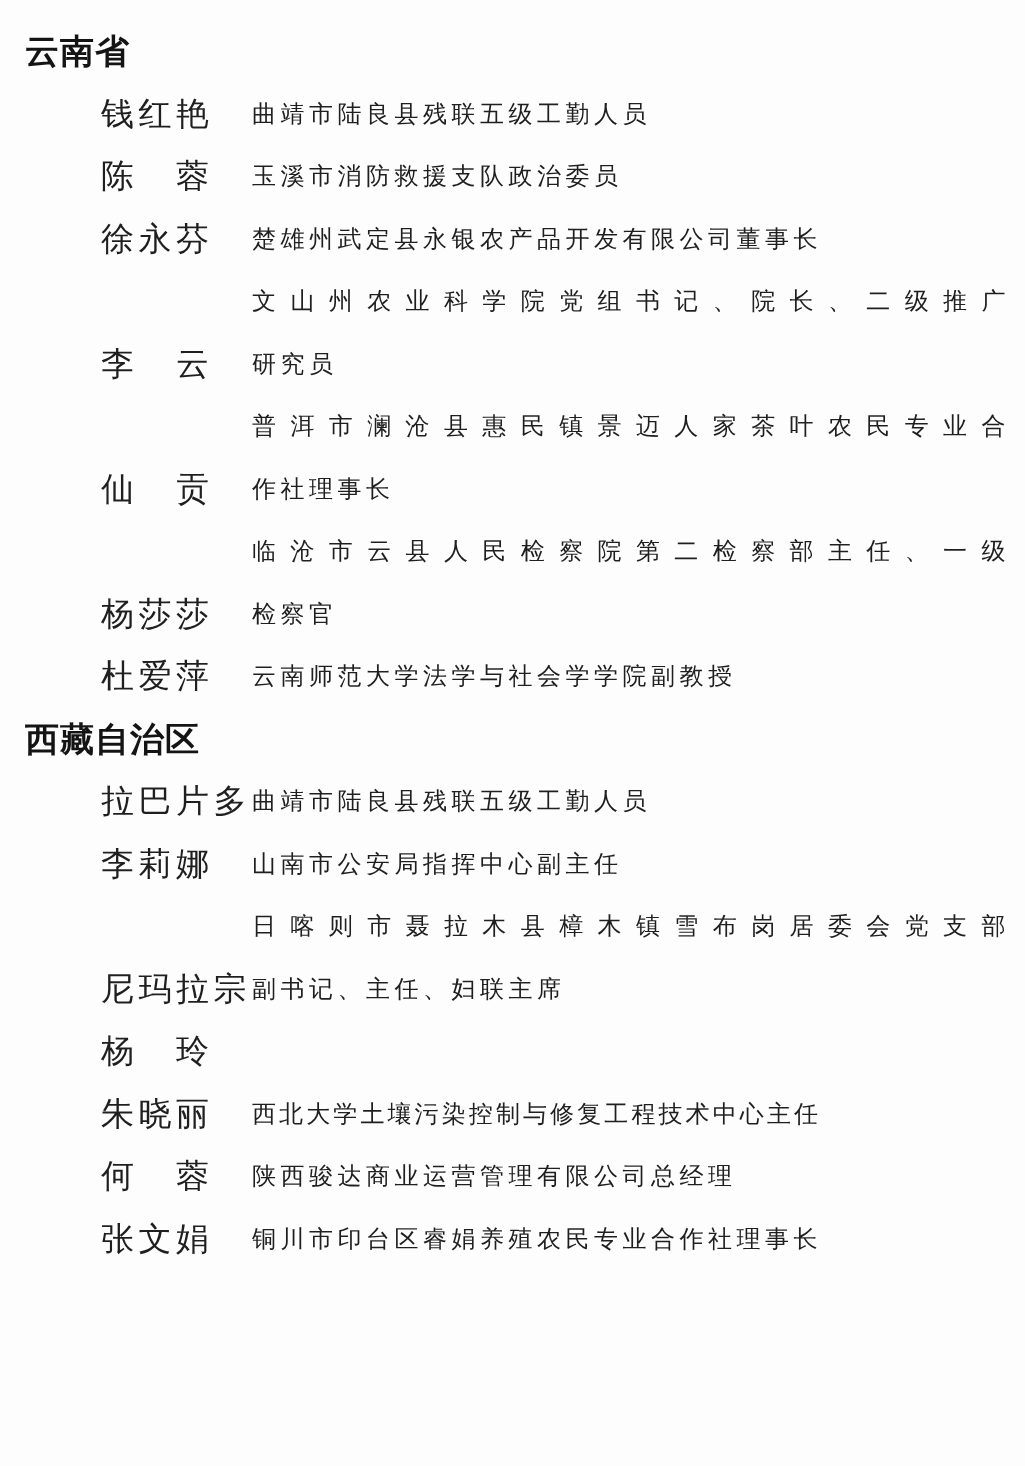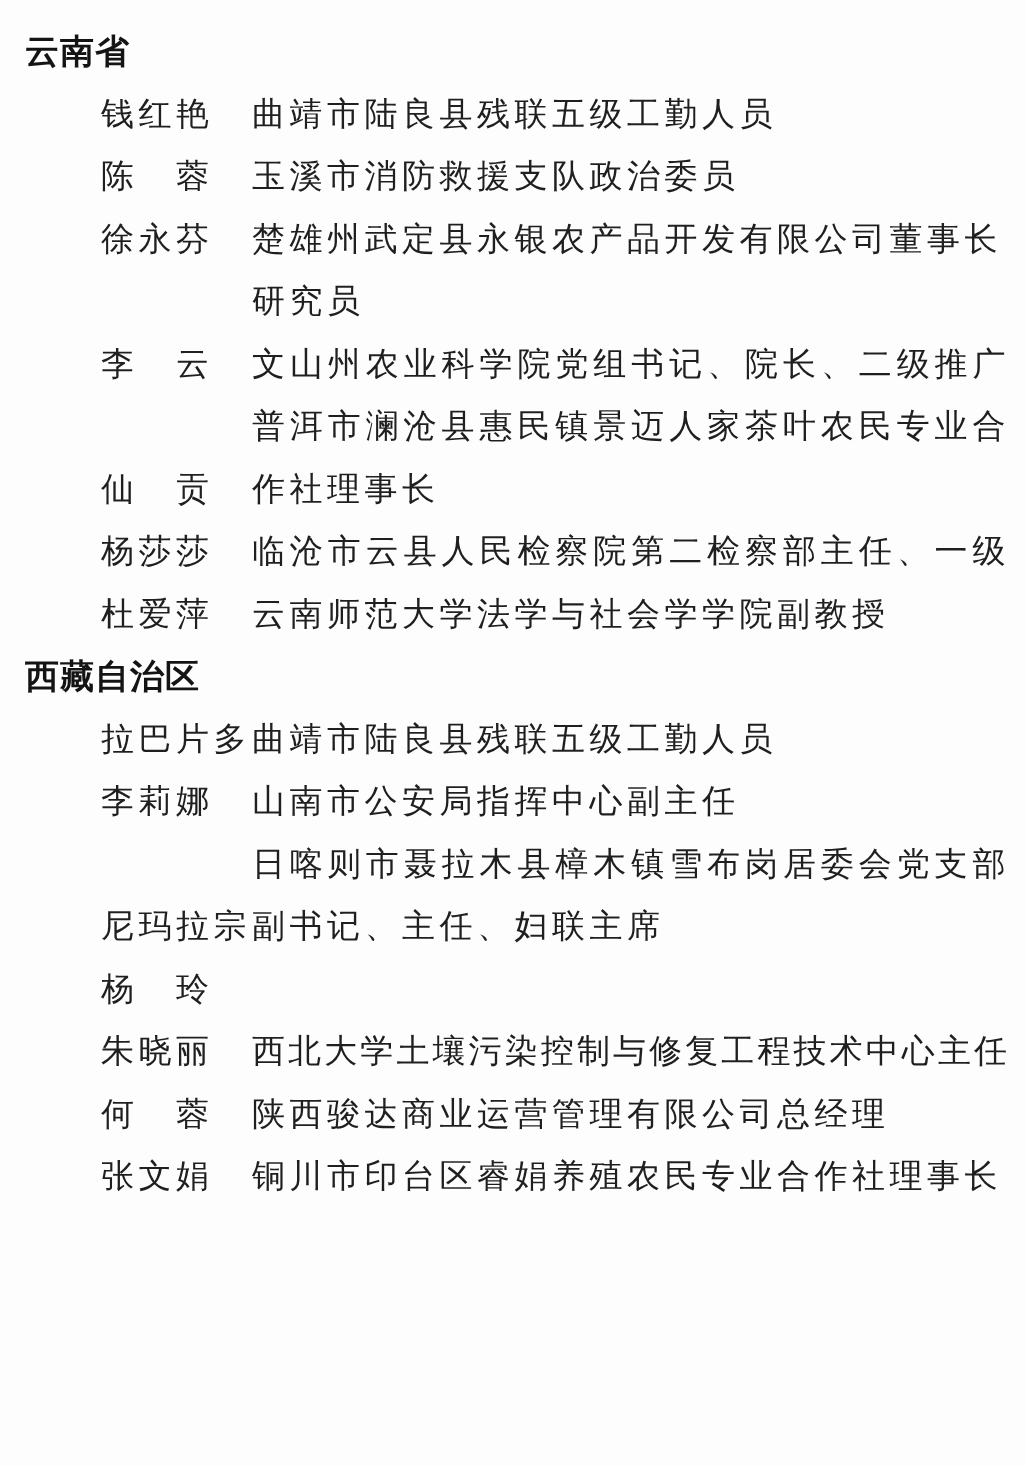--- a/index.html
+++ b/index.html
@@ -42,21 +42,21 @@
     letter-spacing: 4.5px;
     white-space: nowrap;
   }
   .desc {
     flex: none;
     width: 758px;
   }
   .dline {
     height: 62.5px;
     line-height: 62.5px;
-    font-size: 33px;
+    font-size: 24px;
     letter-spacing: 4.5px;
     white-space: nowrap;
     text-align: left;
   }
   
   .dline.jl {
     text-align: justify;
     text-align-last: justify;
   }
 </style>
@@ -84,38 +84,39 @@
   <div class="entry">
     <div class="name">徐永芬</div>
     <div class="desc">
             <div class="dline">楚雄州武定县永银农产品开发有限公司董事长</div>
           </div>
   </div>
 
   <div class="entry">
     <div class="name">李　云</div>
     <div class="desc">
+            <div class="dline jl">文山州农业科学院党组书记、院长、二级推广</div>
             <div class="dline">研究员</div>
-            <div class="dline jl">文山州农业科学院党组书记、院长、二级推广</div>
           </div>
   </div>
 
   <div class="entry">
     <div class="name">仙　贡</div>
     <div class="desc">
             <div class="dline jl">普洱市澜沧县惠民镇景迈人家茶叶农民专业合</div>
             <div class="dline">作社理事长</div>
           </div>
   </div>
 
 
   <div class="entry">
     <div class="name">杨莎莎</div>
     <div class="desc">
             <div class="dline jl">临沧市云县人民检察院第二检察部主任、一级</div>
+            <div class="dline">检察官</div>
           </div>
   </div>
 
   <div class="entry">
     <div class="name">杜爱萍</div>
     <div class="desc">
             <div class="dline">云南师范大学法学与社会学学院副教授</div>
           </div>
   </div>
 </div>

